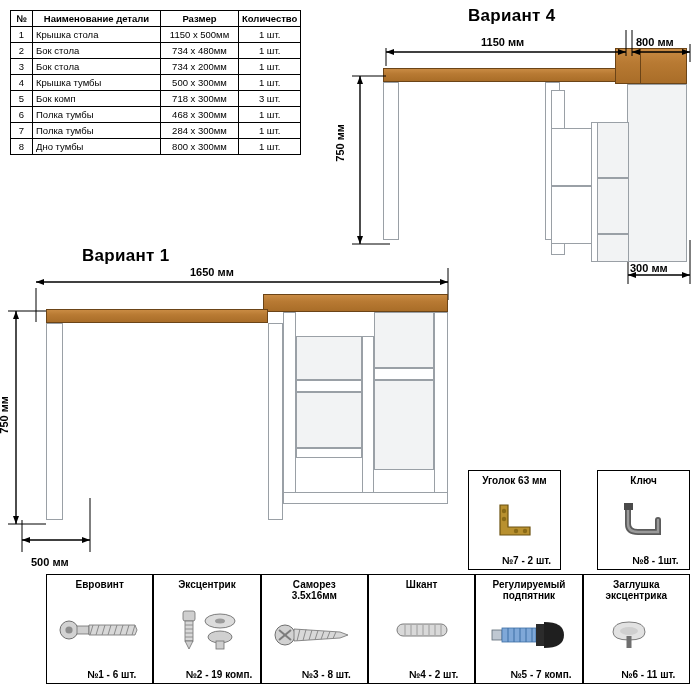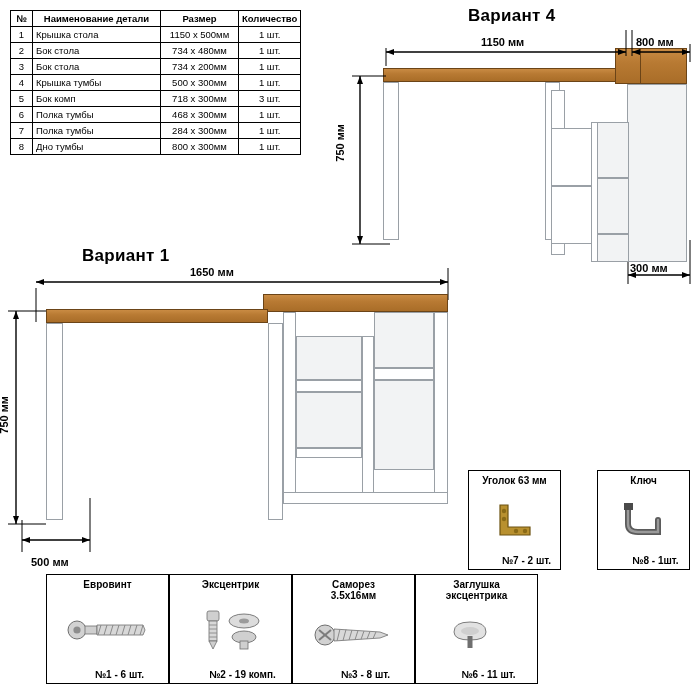--- a/index.html
+++ b/index.html
@@ -86,21 +86,21 @@
   .hw-art{
     flex:1;display:flex;align-items:center;justify-content:center;width:100%;
   }
   .hw-qty{
     font-size:10px;font-weight:bold;text-align:center;margin-left:24px;
   }
 
   #hw-row-top{left:468px;top:470px;width:222px;height:104px;gap:36px;}
   #hw-row-top .hw-cell{width:111px;height:100px;}
   #hw-row-bottom{left:46px;top:574px;width:644px;height:110px;}
-  #hw-row-bottom .hw-cell{width:123px;height:110px;}
+  #hw-row-bottom .hw-cell{width:109px;height:110px;}
 </style>
 </head>
 <body>
 
 <table id="parts-table" class="abs">
   <thead>
     <tr>
       <th class="col-num">№</th>
       <th class="col-name">Наименование детали</th>
       <th class="col-size">Размер</th>
@@ -352,21 +352,59 @@
             <line x1="46" y1="9.5" x2="43" y2="18.8"></line>
           <line x1="52" y1="10" x2="49" y2="18.4"></line>
             <line x1="58" y1="10.4" x2="55" y2="18"></line>
           <line x1="64" y1="10.8" x2="61" y2="17.6"></line>
         </g>
       </svg>
     </div>
     <div class="hw-qty">№3 - 8 шт.</div>
   </div>
 
-
+  <div class="hw-cell">
+    <div class="hw-title">Шкант</div>
+    <div class="hw-art">
+      <svg width="70" height="26" viewBox="0 0 70 26">
+        <rect x="10" y="7" width="50" height="12" rx="6" fill="#d9d9d9" stroke="#6f6f6f" stroke-width=".9"></rect>
+        <g stroke="#9c9c9c" stroke-width="1">
+          <line x1="18" y1="8" x2="18" y2="18"></line>
+            <line x1="24" y1="8" x2="24" y2="18"></line>
+          <line x1="30" y1="8" x2="30" y2="18"></line>
+            <line x1="36" y1="8" x2="36" y2="18"></line>
+          <line x1="42" y1="8" x2="42" y2="18"></line>
+            <line x1="48" y1="8" x2="48" y2="18"></line>
+          <line x1="54" y1="8" x2="54" y2="18"></line>
+        </g>
+      </svg>
+    </div>
+    <div class="hw-qty">№4 - 2 шт.</div>
+  </div>
+
+  <div class="hw-cell">
+    <div class="hw-title" style="white-space:pre-line;">Регулируемый
+подпятник</div>
+    <div class="hw-art">
+      <svg width="86" height="34" viewBox="0 0 86 34">
+        <rect x="6" y="12" width="10" height="10" fill="#bfc8d2" stroke="#5d6a76" stroke-width=".8"></rect>
+        <rect x="16" y="10" width="34" height="14" fill="#7fa8d8" stroke="#3c6ea5" stroke-width=".8"></rect>
+        <g stroke="#3c6ea5" stroke-width="1">
+          <line x1="22" y1="10" x2="22" y2="24"></line>
+            <line x1="28" y1="10" x2="28" y2="24"></line>
+          <line x1="34" y1="10" x2="34" y2="24"></line>
+            <line x1="40" y1="10" x2="40" y2="24"></line>
+          <line x1="46" y1="10" x2="46" y2="24"></line>
+        </g>
+        <rect x="50" y="6" width="8" height="22" fill="#2b2b2b"></rect>
+        <path d="M58 4 Q78 4 78 17 Q78 30 58 30 Z" fill="#1f1f1f"></path>
+      </svg>
+    </div>
+    <div class="hw-qty">№5 - 7 комп.</div>
+  </div>
 
   <div class="hw-cell">
     <div class="hw-title" style="white-space:pre-line;">Заглушка
 эксцентрика</div>
     <div class="hw-art">
       <svg width="62" height="34" viewBox="0 0 62 34">
         <path d="M8 14 Q8 4 24 4 Q40 4 40 14 Q40 22 24 22 Q8 22 8 14 Z" fill="#e2e2e2" stroke="#6f6f6f" stroke-width=".9"></path>
         <path d="M24 18 L24 30" stroke="#6f6f6f" stroke-width="5"></path>
         <ellipse cx="24" cy="13" rx="9" ry="4" fill="#cfcfcf"></ellipse>
       </svg>

